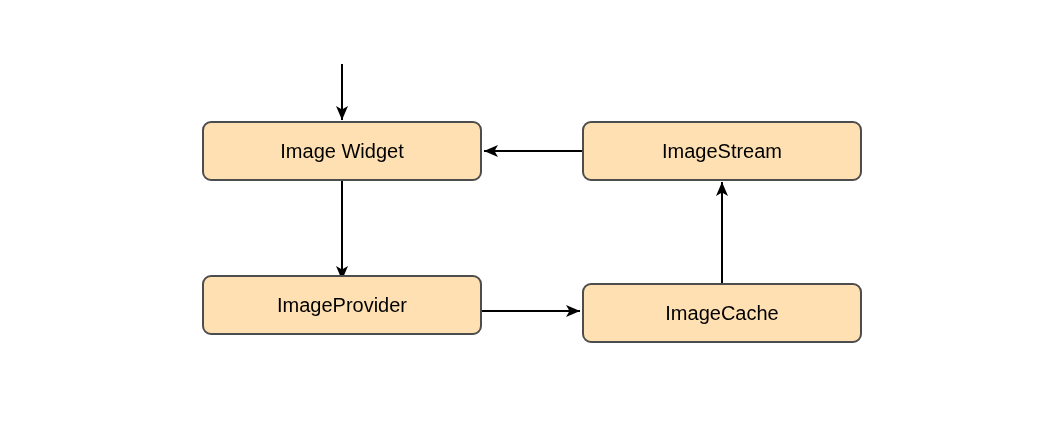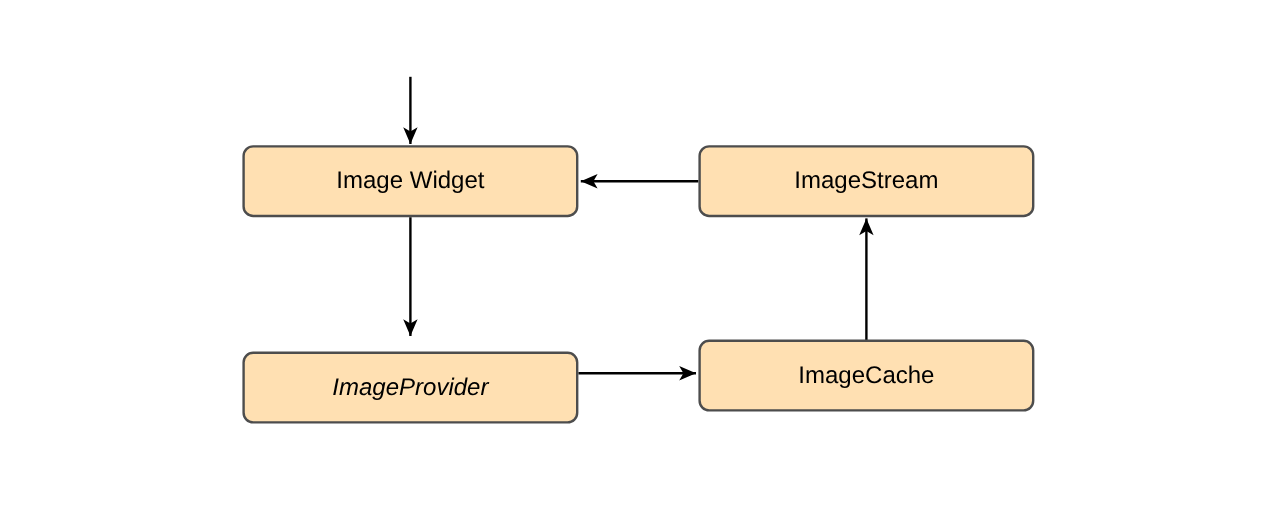--- a/index.html
+++ b/index.html
@@ -44,21 +44,21 @@
     align-items: center;
     justify-content: center;
   }
   .node-label {
     font-size: 20px;
     color: var(--text);
     white-space: nowrap;
   }
   .node-image-widget   { left: 202px; top: 121px; }
   .node-image-stream   { left: 582px; top: 121px; }
-  .node-image-provider { left: 202px; top: 293px; font-style: italic; }
+  .node-image-provider { left: 202px; top: 275px; }
   .node-image-cache    { left: 582px; top: 283px; }
 </style>
 </head>
 <body>
 
 <div class="canvas">
 
   <svg class="edges" width="1064" height="424" viewBox="0 0 1064 424" xmlns="http://www.w3.org/2000/svg">
     <defs>
       <marker id="arrow" markerUnits="userSpaceOnUse" markerWidth="16" markerHeight="14" refX="15" refY="7" orient="auto">

